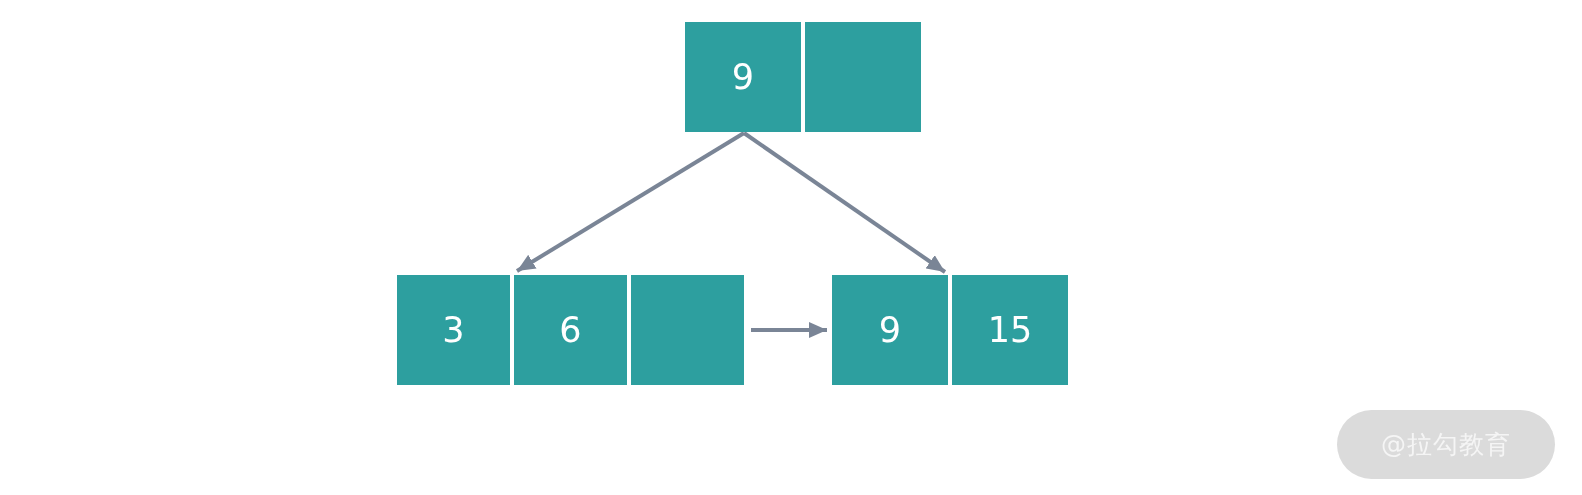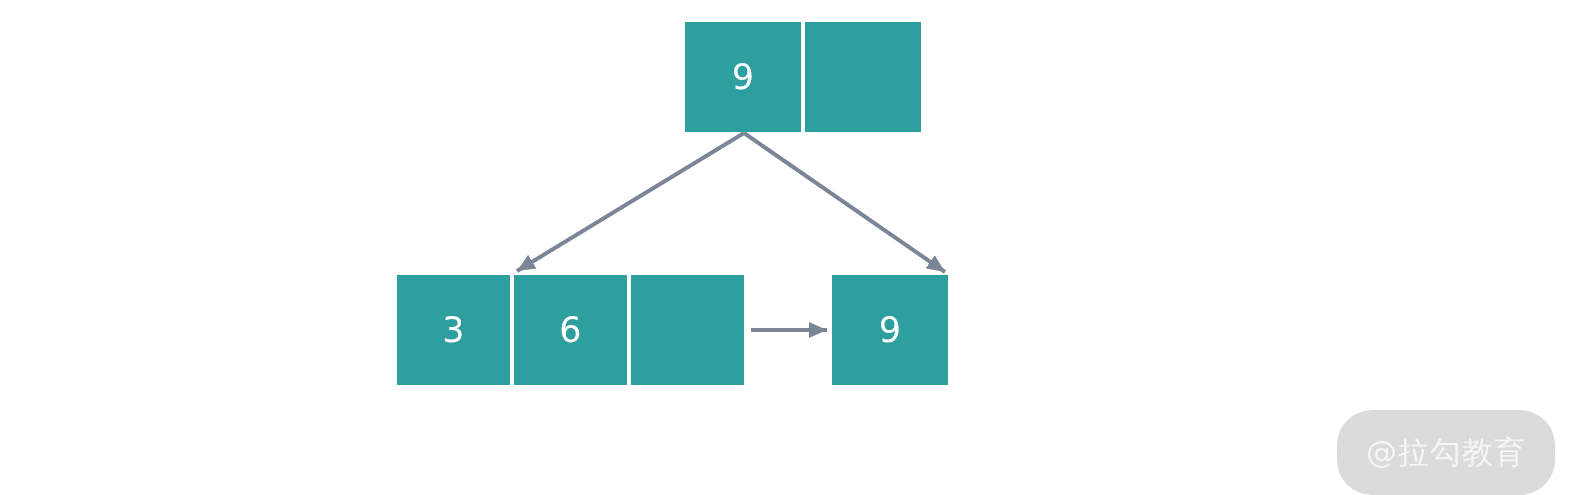--- a/index.html
+++ b/index.html
@@ -44,28 +44,28 @@
     font-size: 35px;
     line-height: 1;
     height: 110px;
   }
   .node-root .cell   { width: 116px; }
   .node-left .cell   { width: 113px; }
   .node-right .cell  { width: 116px; }
   .watermark {
     position: absolute;
     left: 1337px; top: 410px;
-    width: 218px; height: 85px;
+    width: 218px; height: 69px;
     background: var(--watermark-bg);
     border-radius: 35px;
     display: flex;
     align-items: center;
     justify-content: center;
     color: var(--watermark-text);
-    font-size: 31px;
+    font-size: 25px;
     letter-spacing: 1px;
   }
 </style>
 </head>
 <body>
 
 <div class="canvas">
 
   <svg class="edges" viewBox="0 0 1582 495" xmlns="http://www.w3.org/2000/svg">
     <defs>
@@ -96,19 +96,22 @@
     </div>
     <div class="cell">
       <span></span>
     </div>
   </div>
 
   <div class="node node-right" style="left:832px; top:275px;">
     <div class="cell">
       <span>9</span>
     </div>
+    <div class="cell">
+      <span>15</span>
+    </div>
   </div>
 
   <div class="watermark">
     <span>@拉勾教育</span>
   </div>
 
 </div>
 
 </body></html>

